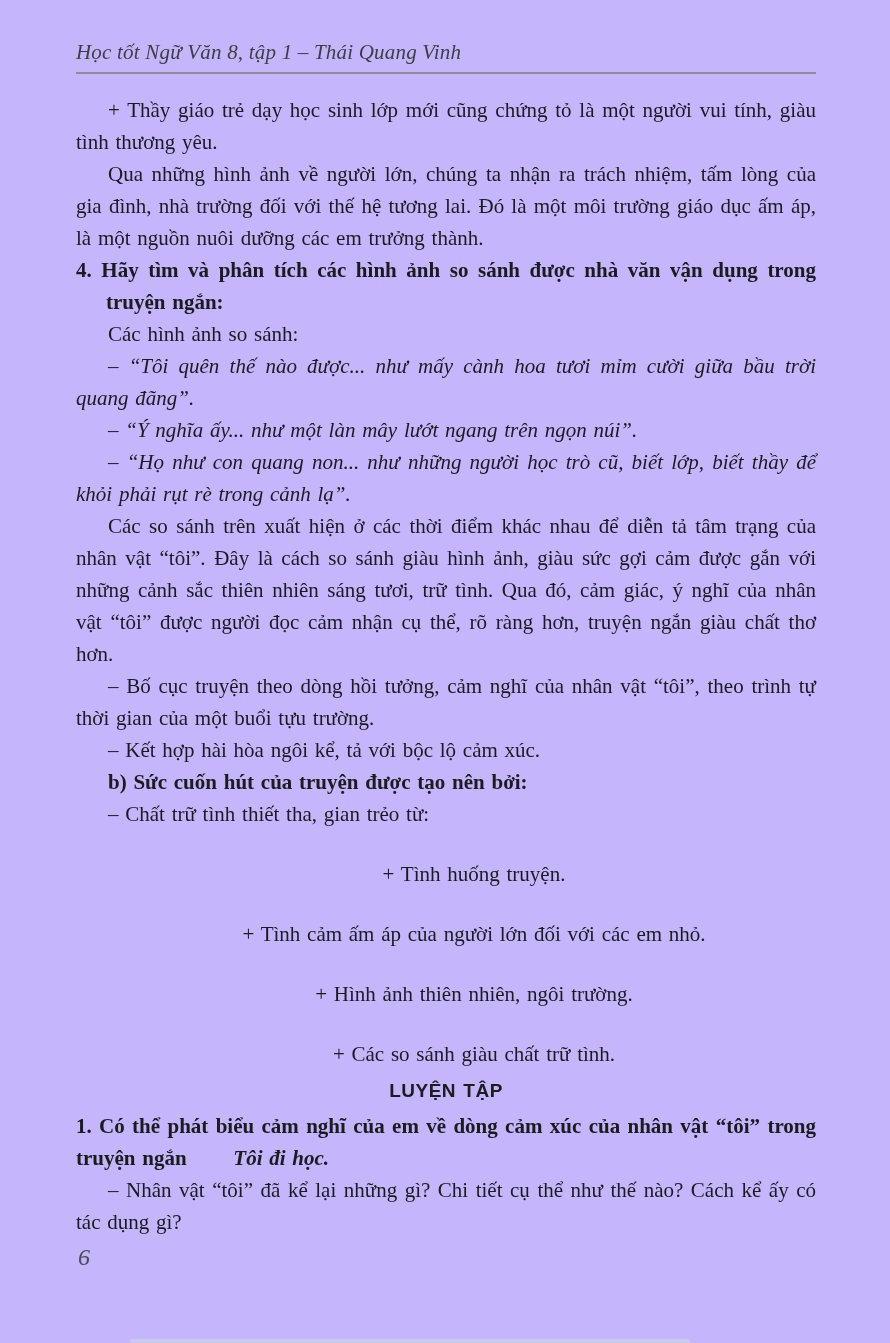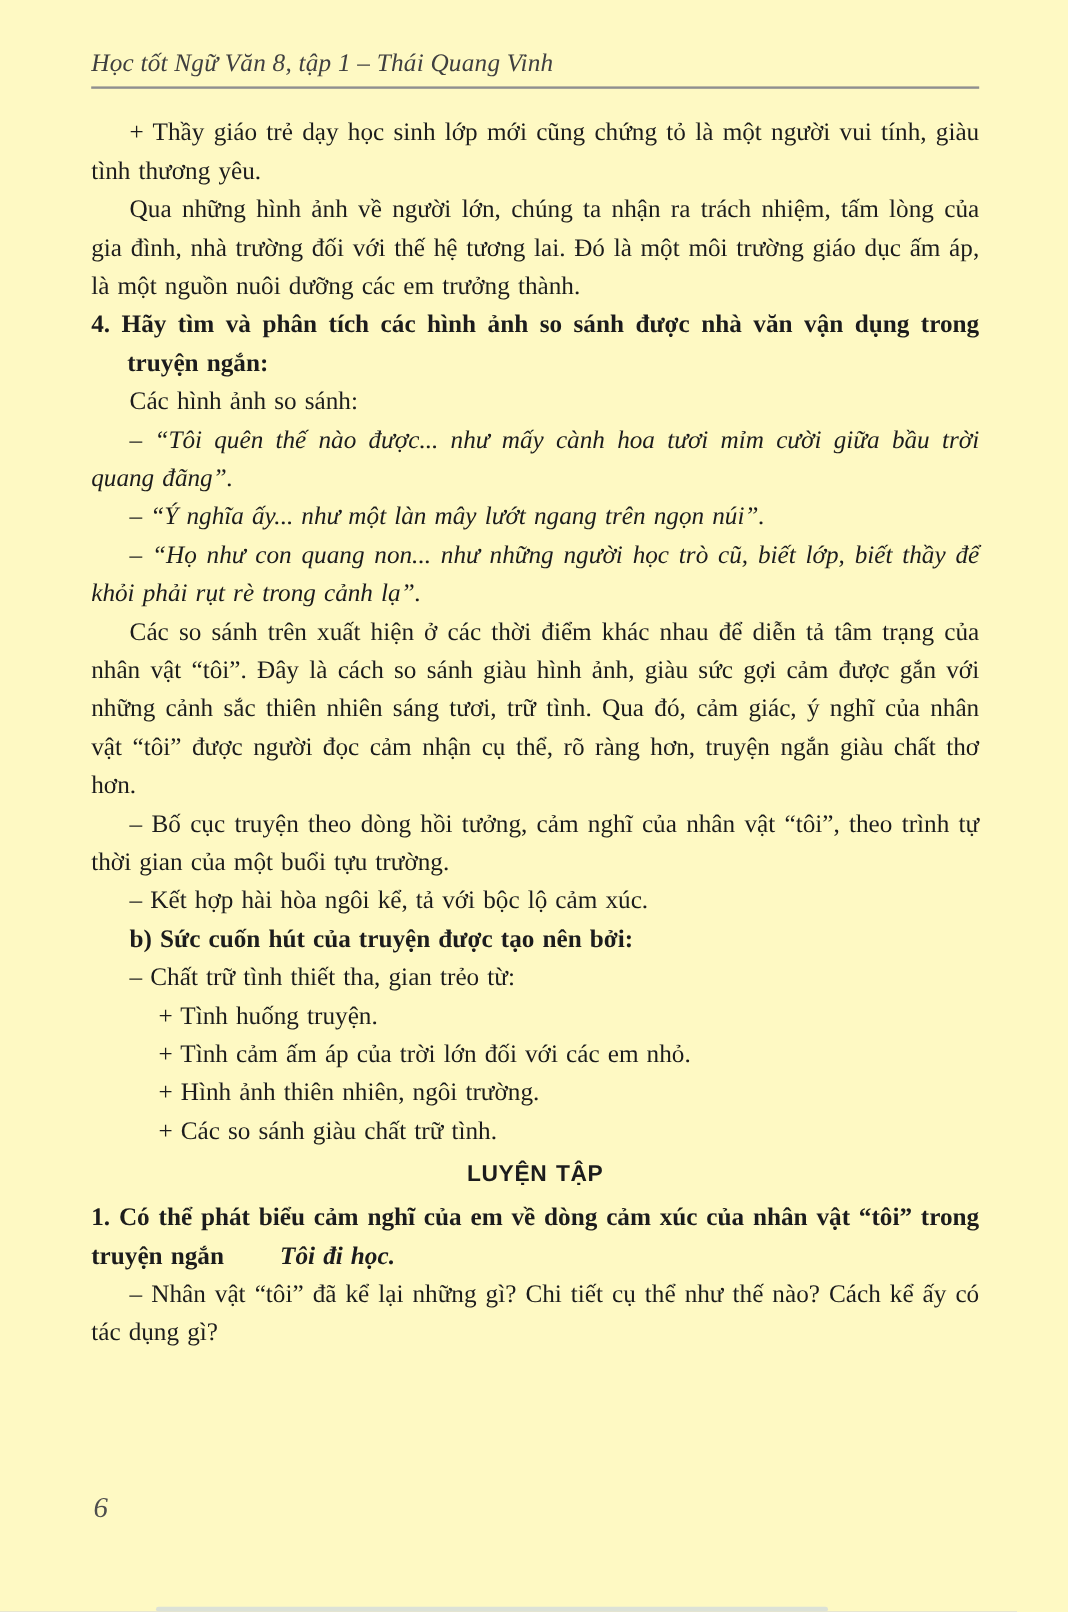--- a/index.html
+++ b/index.html
@@ -1,20 +1,20 @@
 <!DOCTYPE html>
 <html><head>
 <meta charset="utf-8">
 <style>
   html,body{margin:0;padding:0;background:#d9d9d9;}
   .page{
     position:relative;
     width:890px;height:1343px;
     margin:0 auto;
-    background:#fef9c3;
+    background:#c4b5fd;
     box-sizing:border-box;
     padding:40px 74px 0 76px;
     font-family:"Liberation Serif", serif;
     color:#1c1c1c;
     overflow:hidden;
   }
   .header{
     border-bottom:2px solid #8f8f8f;
     padding-bottom:7px;
   }
@@ -27,21 +27,21 @@
   .doc-body{
     padding-top:20px;
     font-size:21px;
     line-height:32px;
   }
   .p{margin:0;text-align:justify;word-spacing:1.5px;}
   .indent{text-indent:32px;}
   .italic{font-style:italic;}
   .bold{font-weight:bold;}
   .hang{padding-left:30px;text-indent:-30px;}
-  .plus{margin-left:56px;text-align:left;text-indent:0;}
+  .plus{margin-left:56px;text-align:center;text-indent:0;margin-top:28px;}
   .title{
     text-align:center;
     font-family:"Liberation Sans", sans-serif;
     font-size:19px;
     font-weight:bold;
     text-indent:0;
     margin:5px 0 3px 0;
     letter-spacing:.5px;
   }
   .page-number{
@@ -77,21 +77,21 @@
       <p class="p indent"><span>Các hình ảnh so sánh:</span></p>
       <p class="p indent italic"><span>– “Tôi quên thế nào được... như mấy cành hoa tươi mỉm cười giữa bầu trời quang đãng”.</span></p>
       <p class="p indent italic"><span>– “Ý nghĩa ấy... như một làn mây lướt ngang trên ngọn núi”.</span></p>
       <p class="p indent italic"><span>– “Họ như con quang non... như những người học trò cũ, biết lớp, biết thầy để khỏi phải rụt rè trong cảnh lạ”.</span></p>
       <p class="p indent"><span>Các so sánh trên xuất hiện ở các thời điểm khác nhau để diễn tả tâm trạng của nhân vật “tôi”. Đây là cách so sánh giàu hình ảnh, giàu sức gợi cảm được gắn với những cảnh sắc thiên nhiên sáng tươi, trữ tình. Qua đó, cảm giác, ý nghĩ của nhân vật “tôi” được người đọc cảm nhận cụ thể, rõ ràng hơn, truyện ngắn giàu chất thơ hơn.</span></p>
       <p class="p indent"><span>– Bố cục truyện theo dòng hồi tưởng, cảm nghĩ của nhân vật “tôi”, theo trình tự thời gian của một buổi tựu trường.</span></p>
       <p class="p indent"><span>– Kết hợp hài hòa ngôi kể, tả với bộc lộ cảm xúc.</span></p>
       <p class="p bold indent"><span>b) Sức cuốn hút của truyện được tạo nên bởi:</span></p>
       <p class="p indent"><span>– Chất trữ tình thiết tha, gian trẻo từ:</span></p>
       <p class="p plus"><span>+ Tình huống truyện.</span></p>
-      <p class="p plus"><span>+ Tình cảm ấm áp của trời lớn đối với các em nhỏ.</span></p>
+      <p class="p plus"><span>+ Tình cảm ấm áp của người lớn đối với các em nhỏ.</span></p>
       <p class="p plus"><span>+ Hình ảnh thiên nhiên, ngôi trường.</span></p>
       <p class="p plus"><span>+ Các so sánh giàu chất trữ tình.</span></p>
       <p class="p title"><span>LUYỆN TẬP</span></p>
       <p class="p bold"><span>1. Có thể phát biểu cảm nghĩ của em về dòng cảm xúc của nhân vật “tôi” trong truyện ngắn </span><span style="font-style: italic; margin-left: 40px;">Tôi đi học.</span></p>
       <p class="p indent"><span>– Nhân vật “tôi” đã kể lại những gì? Chi tiết cụ thể như thế nào? Cách kể ấy có tác dụng gì?</span></p>
     </div>
   <div class="page-number">6</div>
   <div class="scan-edge"></div>
 </div>
 

